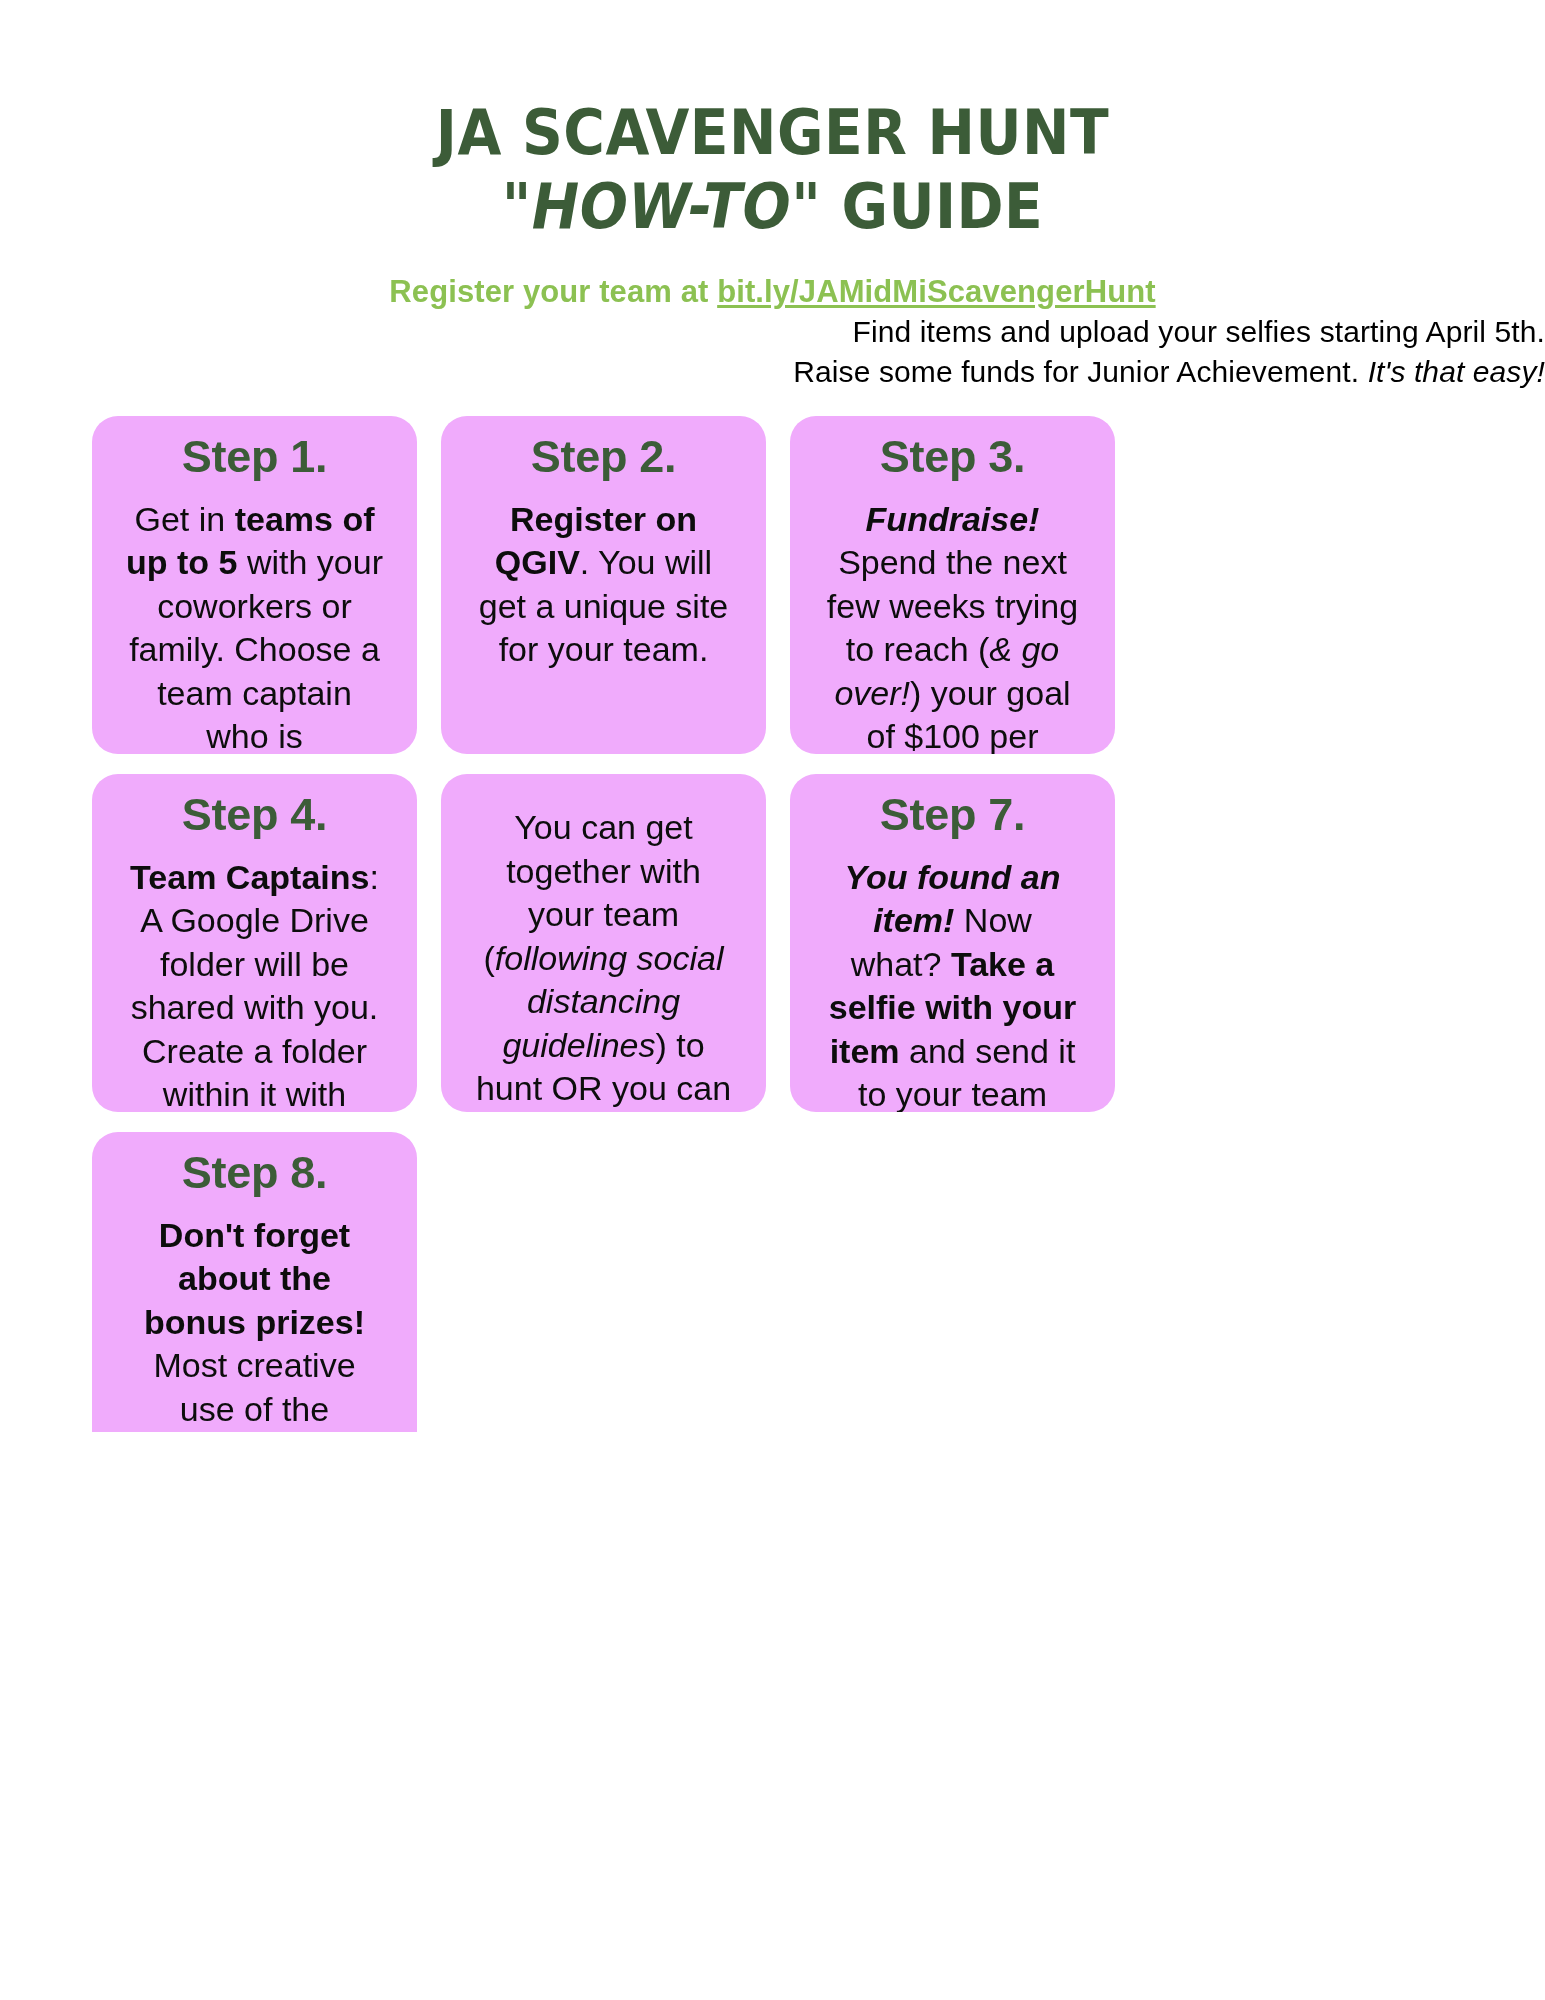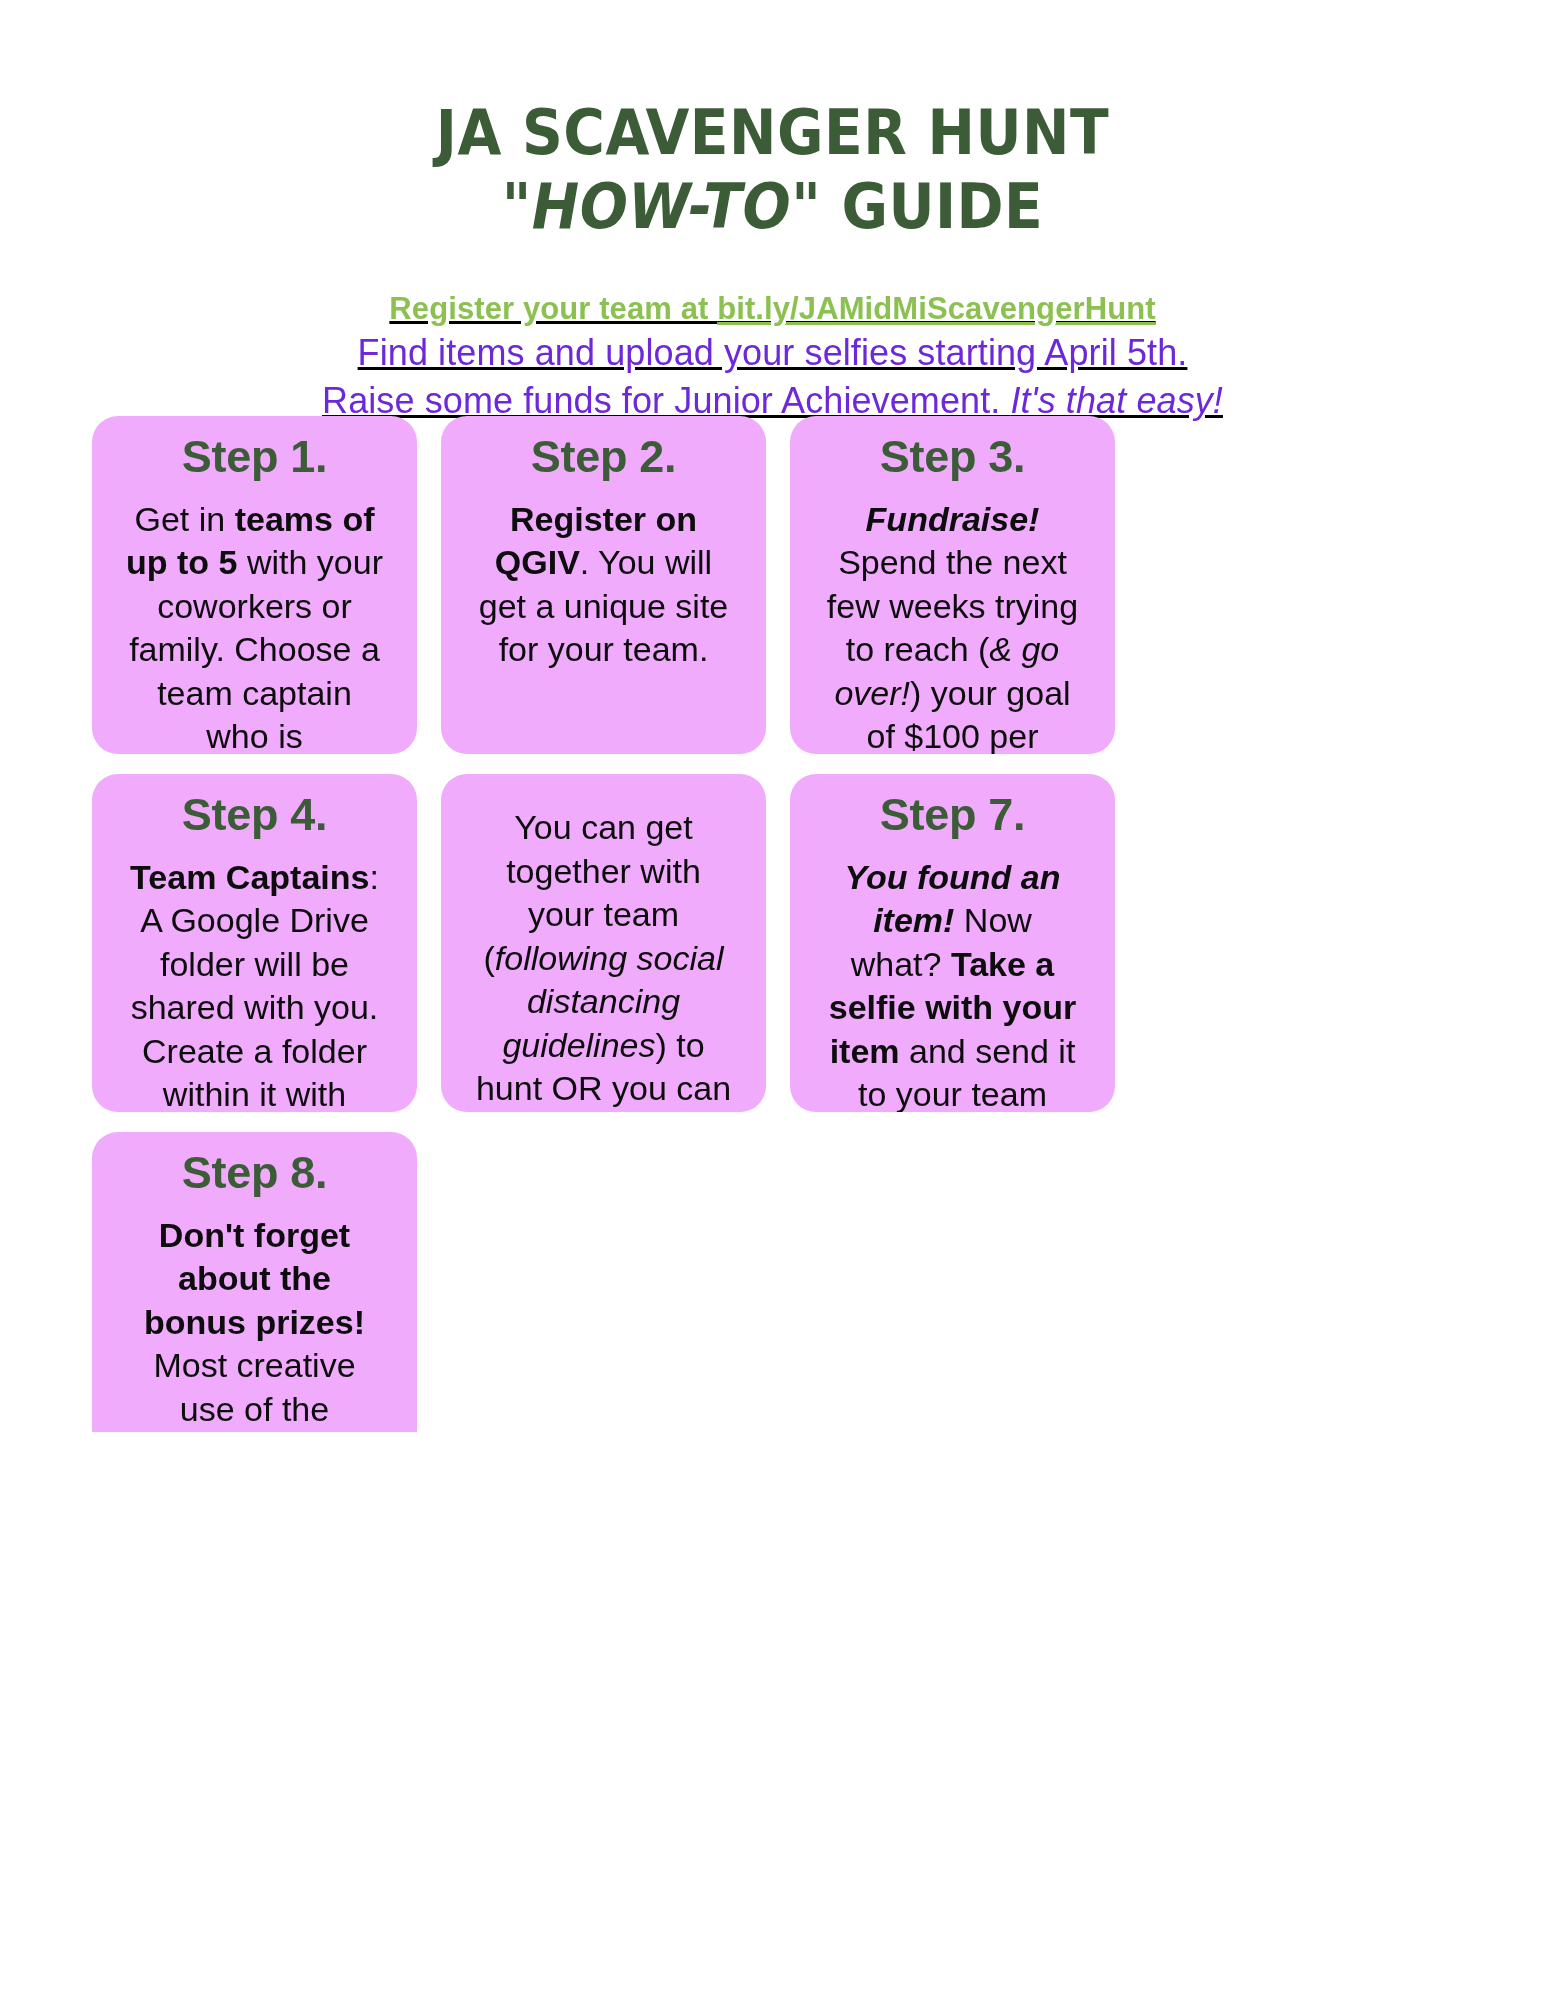--- a/index.html
+++ b/index.html
@@ -36,39 +36,39 @@
     line-height: 1.18;
     letter-spacing: 0.5px;
     margin: 0;
   }
   .title .line2 { display: block; }
   .title .howto {
     font-style: italic;
   }
 
   .subtitle-block {
-    margin-top: 43px;
+    margin-top: 26px;
     line-height: 1.34;
-    text-decoration: underline;
   }
   .register-line {
     color: #8cc152;
     font-weight: bold;
     font-size: 31px;
     letter-spacing: 0.1px;
   }
   .register-line .url {
     text-decoration: underline;
     text-underline-offset: 3px;
   }
   .sub-line {
-    color: #6d28d9;
-    font-size: 36px;
+    color: #000000;
+    font-size: 30px;
     font-weight: normal;
     letter-spacing: 0.1px;
+    text-align: right;
   }
   .sub-line .ital { font-style: italic; }
 
   
   .grid {
     position: absolute;
     left: 92px;
     top: 416px;
     width: 1030px;
     display: grid;

